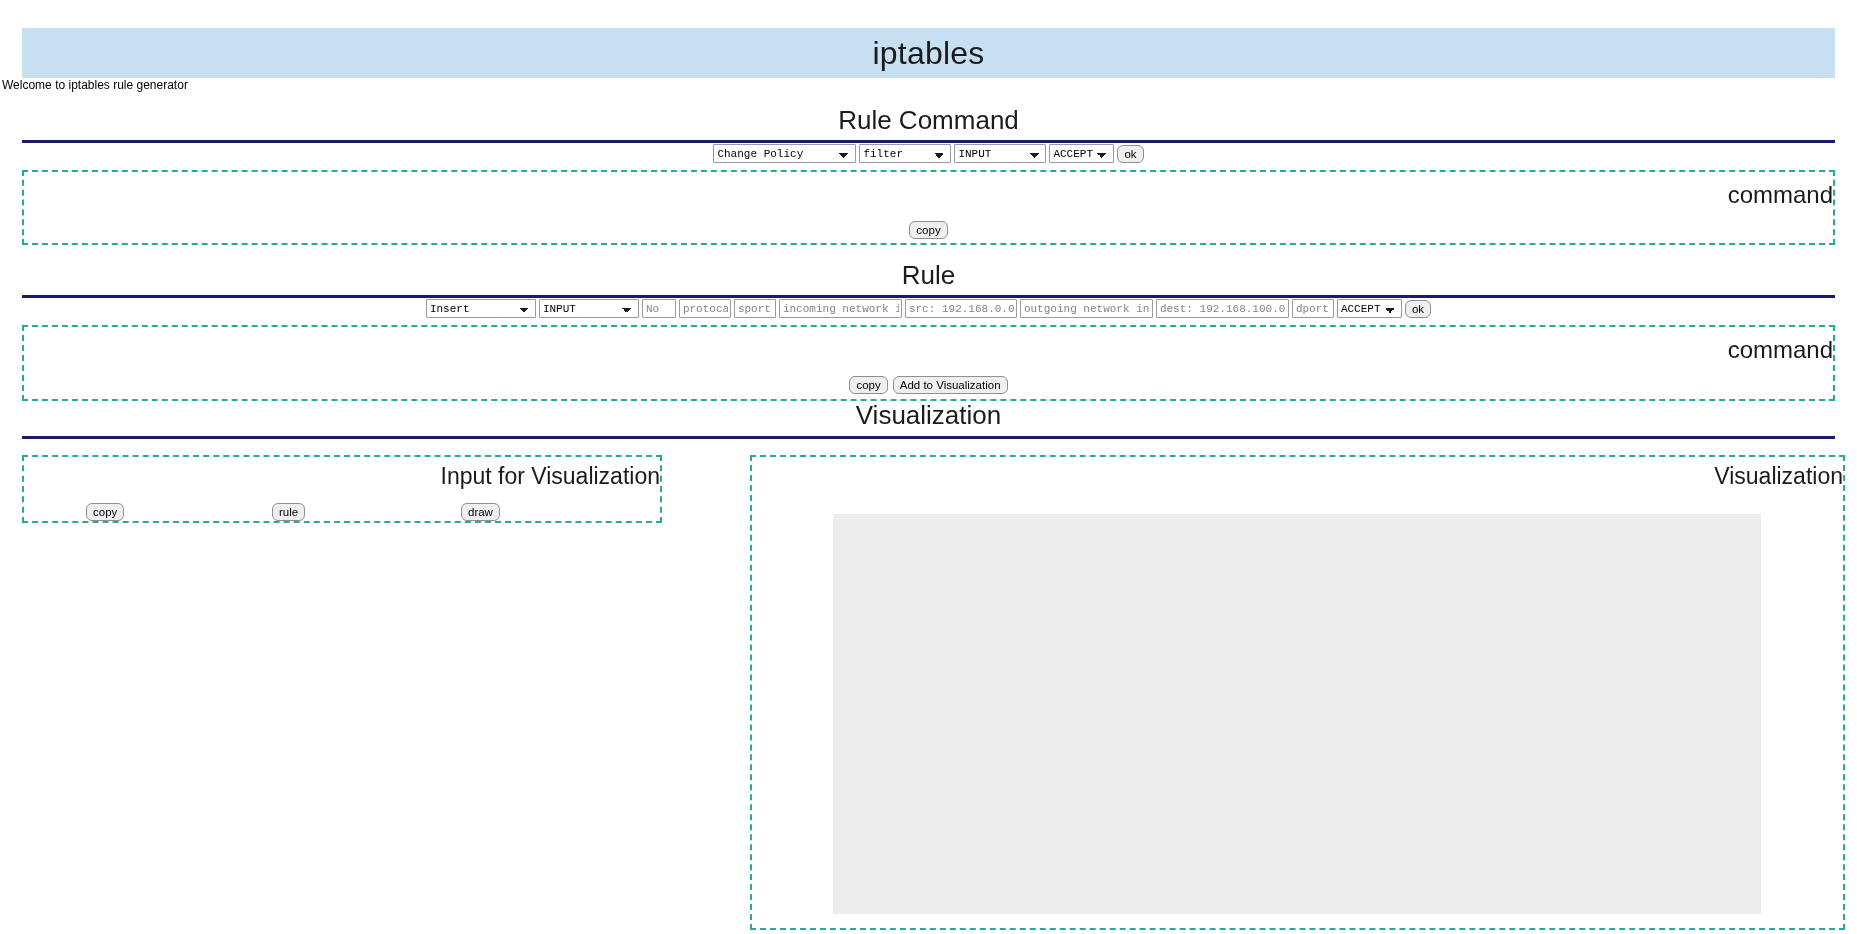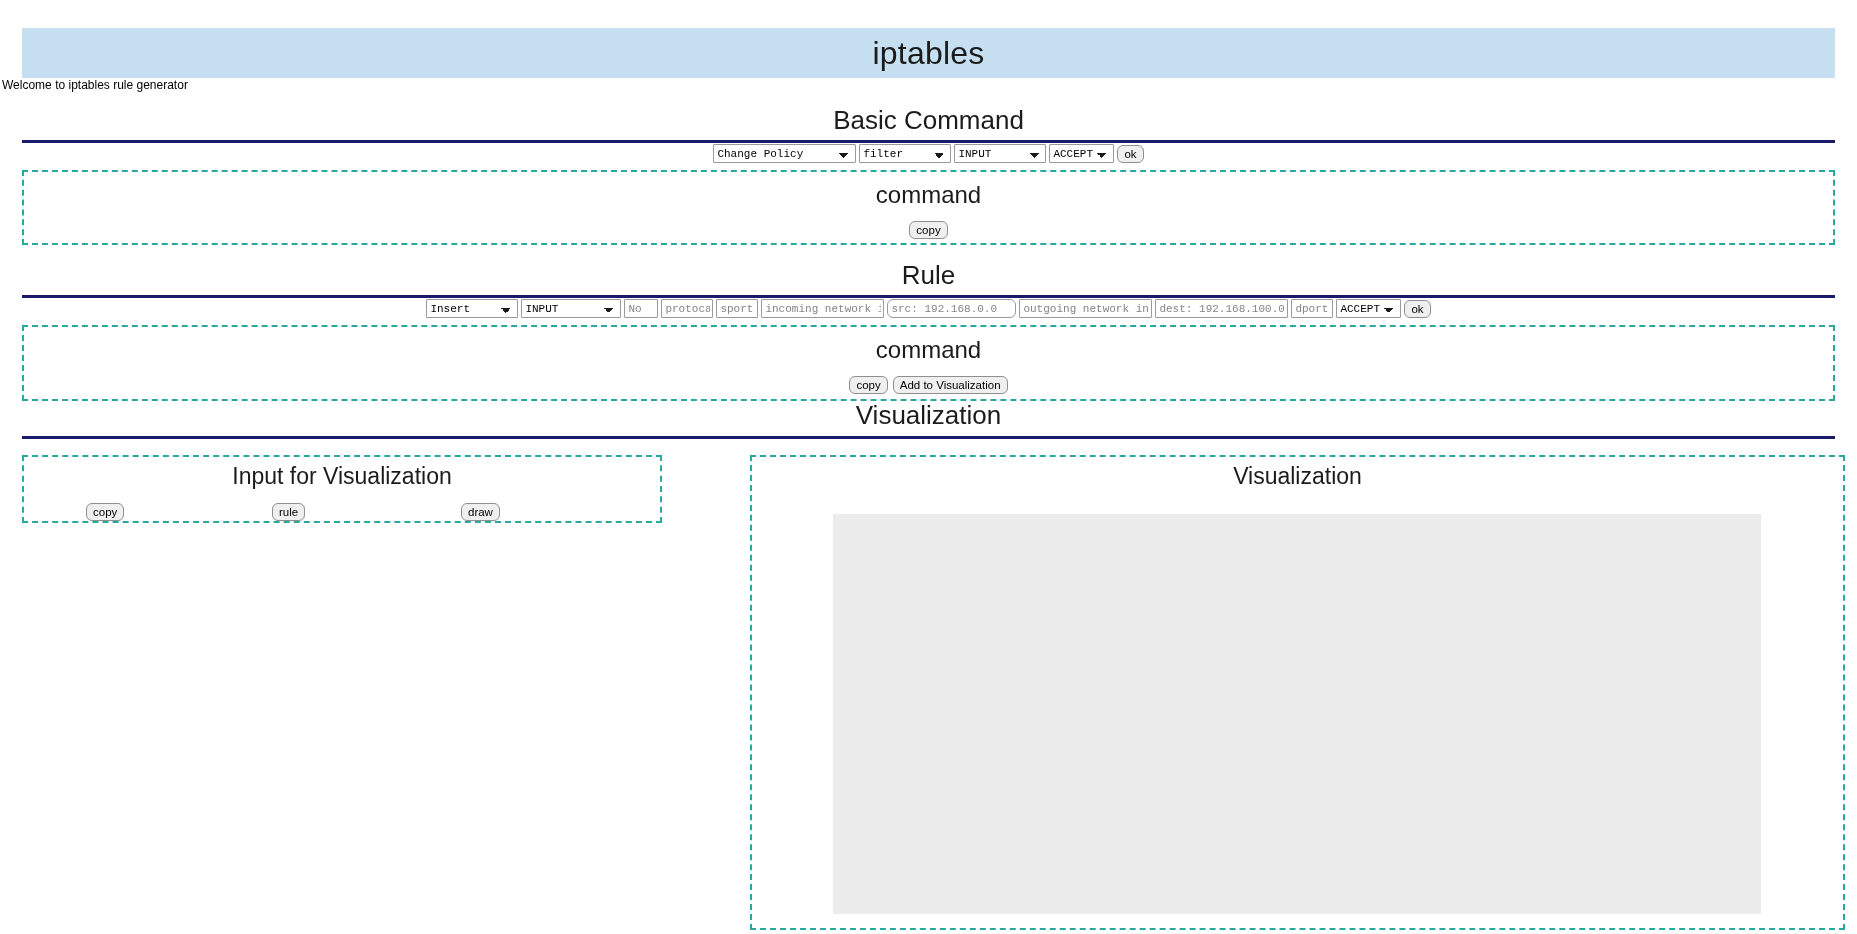--- a/index.html
+++ b/index.html
@@ -123,21 +123,21 @@
   }
 
   
   .dashed-box {
     position: absolute;
     border: 2px dashed #27a9a0;
     box-sizing: border-box;
     background: #ffffff;
   }
   .panel-title {
-    text-align: center;
+    text-align: right;
     font-size: 24px;
     font-weight: normal;
     color: #1b1b1b;
     margin: 0;
   }
   .panel-btns {
     display: flex;
     justify-content: center;
     align-items: center;
     gap: 5px;
@@ -174,21 +174,21 @@
   }
 </style>
 </head>
 <body>
 
 <div class="banner">
   <h1>iptables</h1>
 </div>
 <div class="subtitle">Welcome to iptables rule generator</div>
 
-<div class="section-title" style="top:105px;">Basic Command</div>
+<div class="section-title" style="top:105px;">Rule Command</div>
 <hr class="hr-navy" style="top:140px;">
 
 <div class="form-row" style="top:144px;">
   <select style="width:143px;">
     <option>Change Policy</option>
   </select>
   <select style="width:92px;">
     <option>filter</option>
   </select>
   <select style="width:92px;">
@@ -204,31 +204,31 @@
   <div class="panel-title" style="margin-top:9px;">command</div>
   <div class="panel-btns" style="margin-top:12px;">
     <button>copy</button>
   </div>
 </div>
 
 <div class="section-title" style="top:260px;">Rule</div>
 <hr class="hr-navy" style="top:295px;">
 
 <div class="form-row" style="top:299px;">
-  <select style="width:92px;">
+  <select style="width:110px;">
     <option>Insert</option>
   </select>
   <select style="width:100px;">
     <option>INPUT</option>
   </select>
   <input type="text" style="width: 34px;" placeholder="No">
   <input type="text" style="width: 52px;" placeholder="protocal">
   <input type="text" style="width: 42px;" placeholder="sport">
   <input type="text" style="width: 123px;" placeholder="incoming network interface">
-  <input type="text" style="width: 129px; border-radius: 6px;" placeholder="src: 192.168.0.0">
+  <input type="text" style="width: 112px;" placeholder="src: 192.168.0.0">
   <input type="text" style="width: 133px;" placeholder="outgoing network interface">
   <input type="text" style="width: 133px;" placeholder="dest: 192.168.100.0">
   <input type="text" style="width: 42px;" placeholder="dport">
   <select style="width:65px;">
     <option>ACCEPT</option>
   </select>
   <button>ok</button>
 </div>
 
 <div class="dashed-box" style="left:22px; top:325px; width:1813px; height:76px;">

